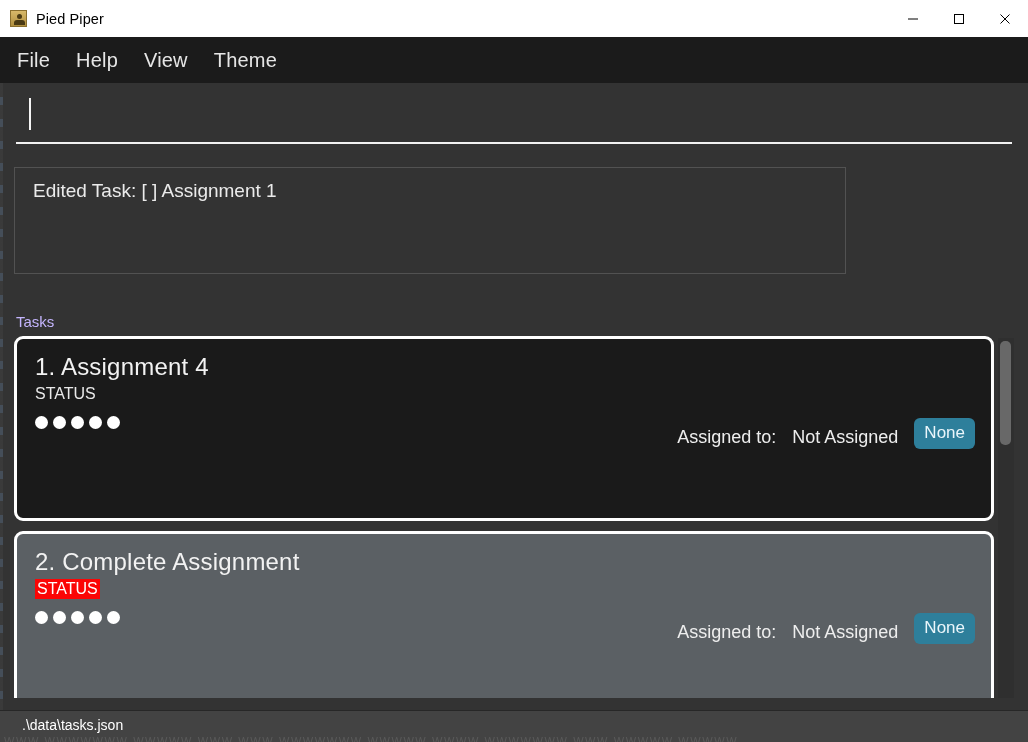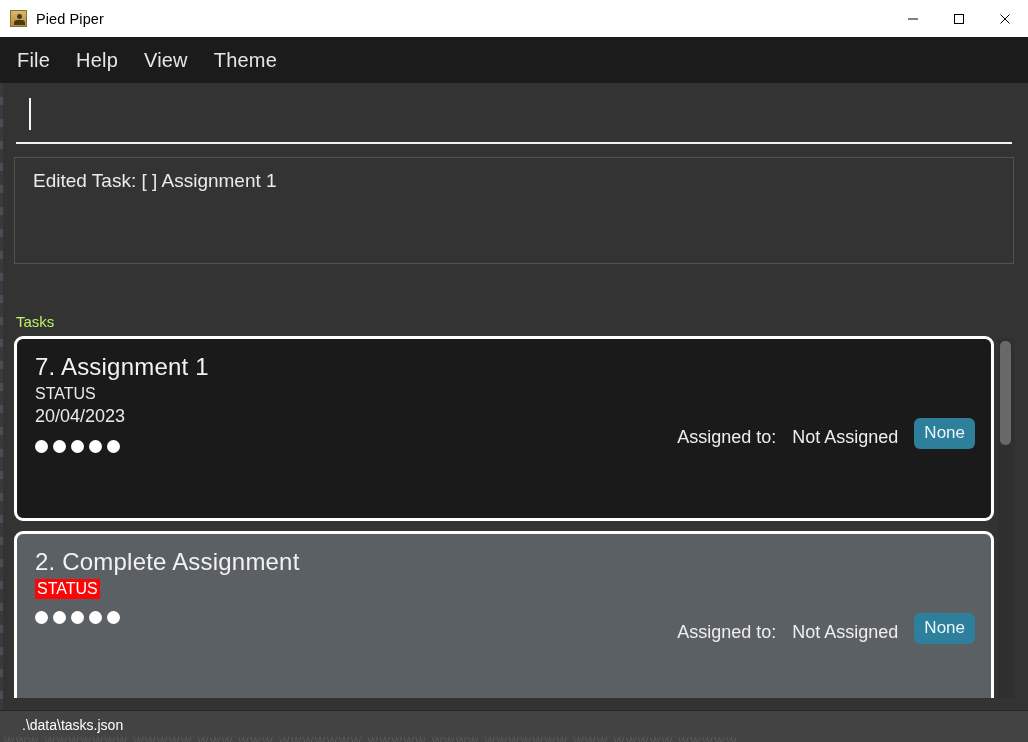--- a/index.html
+++ b/index.html
@@ -95,34 +95,34 @@
     white-space: pre;
   }
   #caret {
     position: absolute; left: 13px; top: 10px;
     width: 2px; height: 32px;
     background: #f5f5f5;
   }
 
   
   #message-panel {
-    position: absolute; left: 14px; top: 157px;
-    width: 1000px; height: 107px;
+    position: absolute; left: 14px; top: 167px;
+    width: 832px; height: 107px;
     background: #333333;
     border: 1px solid #525252;
   }
   #message-text {
     position: absolute; left: 18px; top: 12px;
     font-size: 19px; color: #ebebeb;
   }
 
   
   #tasks-label {
     position: absolute; left: 16px; top: 313px;
-    font-size: 15px; color: #bef264;
+    font-size: 15px; color: #c4b5fd;
   }
   #task-list {
     position: absolute; left: 14px; top: 336px;
     width: 1000px; height: 362px;
     overflow: hidden;
   }
   .task-card {
     position: relative;
     width: 980px;
     border: 3px solid #ffffff;
@@ -248,23 +248,22 @@
 
 <div id="message-panel">
   <div id="message-text">Edited Task: [ ] Assignment 1</div>
 </div>
 
 <div id="tasks-label">Tasks</div>
 
 <div id="task-list">
 
   <div class="task-card dark">
-    <div class="task-title">7. Assignment 1</div>
+    <div class="task-title">1. Assignment 4</div>
     <div><span class="task-status">STATUS</span></div>
-    <div class="task-date">20/04/2023</div>
     <div class="dots">
       <span class="dot"></span>
       <span class="dot"></span>
       <span class="dot"></span>
       <span class="dot"></span>
       <span class="dot"></span>
     </div>
     <div class="assign-row">
       <span class="assign-label">Assigned to:</span>
       <span class="assign-value">Not Assigned</span>

